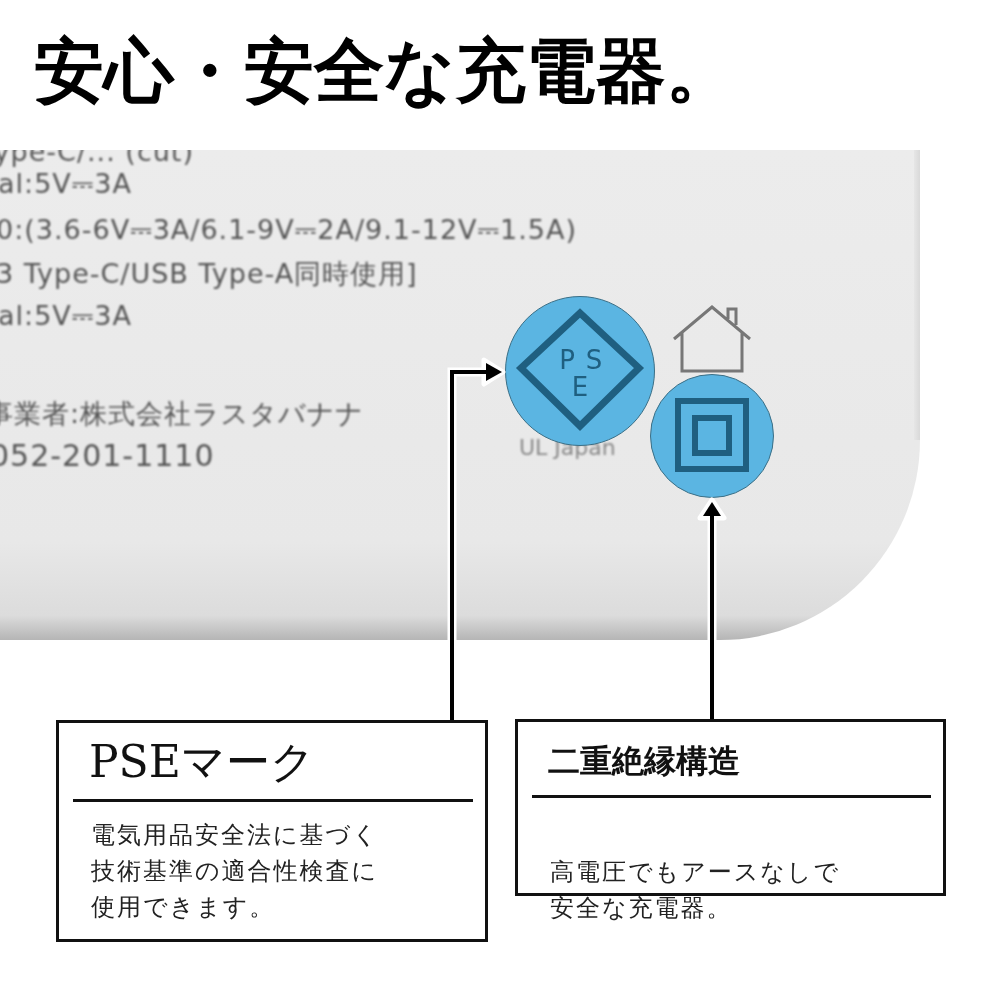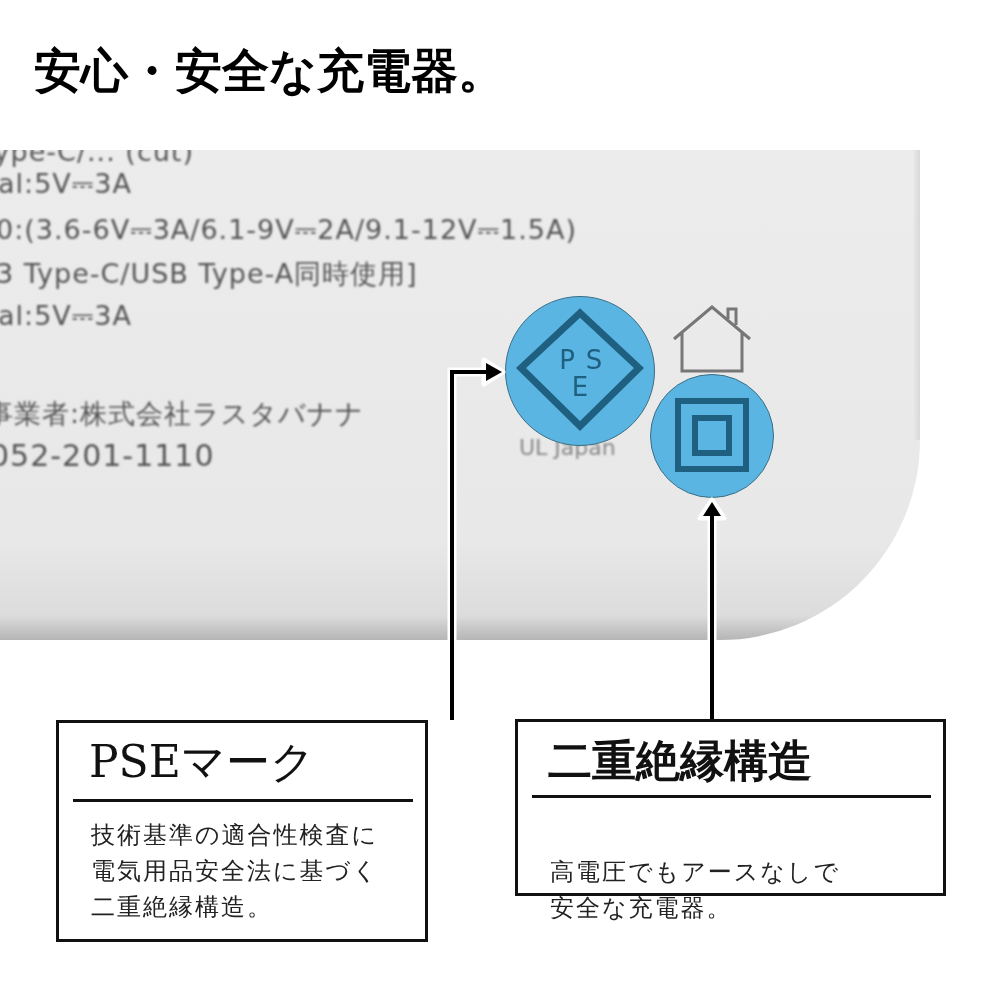--- a/index.html
+++ b/index.html
@@ -4,21 +4,21 @@
   <style>
     html, body { margin: 0; padding: 0; }
     body {
       width: 1000px; height: 1000px; position: relative; overflow: hidden;
       background: #ffffff;
       font-family: "DejaVu Sans", sans-serif;
     }
     .headline {
       position: absolute; left: 34px; top: 26px;
       font-family: "DejaVu Serif", serif;
-      font-weight: bold; font-size: 47px; line-height: 90px;
+      font-weight: bold; font-size: 70px; line-height: 90px;
       color: #000; letter-spacing: 0px; white-space: nowrap;
     }
     .device {
       position: absolute; left: -40px; top: 150px; width: 960px; height: 490px;
       background: linear-gradient(180deg, #ececec 0%, #e8e8e8 80%, #dcdcdc 95%, #b5b5b5 100%);
       border-bottom-right-radius: 200px;
       overflow: hidden;
     }
     .device::after {
       content: ""; position: absolute; right: 0; top: 0; width: 6px; height: 290px;
@@ -38,28 +38,28 @@
       position: absolute; border-radius: 50%;
       background: #5bb5e2; border: 1px solid #3b6f86;
       box-sizing: border-box;
     }
     .pse-circle { left: 505px; top: 296px; width: 150px; height: 150px; }
     .dbl-circle { left: 650px; top: 374px; width: 124px; height: 124px; }
     .house { position: absolute; left: 668px; top: 303px; width: 88px; height: 72px; filter: blur(0.6px); }
     .callout {
       position: absolute; background: #fff; border: 3px solid #111; box-sizing: border-box;
     }
-    .callout-1 { left: 56px; top: 720px; width: 372px; height: 222px; }
+    .callout-1 { left: 56px; top: 720px; width: 432px; height: 222px; }
     .callout-2 { left: 515px; top: 719px; width: 431px; height: 177px; }
     .callout-title {
       position: absolute; left: 30px; top: 6px; white-space: nowrap;
       font-family: "DejaVu Serif", serif; color: #111;
     }
     .callout-1 .callout-title { font-size: 44px; line-height: 66px; }
-    .callout-2 .callout-title { font-size: 44px; font-weight: bold; line-height: 66px; left: 30px; }
+    .callout-2 .callout-title { font-size: 32px; font-weight: bold; line-height: 66px; left: 30px; }
     .callout-divider { position: absolute; height: 3px; background: #111; }
     .callout-1 .callout-divider { left: 14px; right: 12px; top: 76px; }
     .callout-2 .callout-divider { left: 14px; right: 12px; top: 73px; }
     .callout-body {
       position: absolute; left: 32px; white-space: nowrap;
       font-family: "DejaVu Serif", serif; font-size: 24px; line-height: 36px; color: #222;
       letter-spacing: 2px;
     }
     .callout-1 .callout-body { top: 94px; }
     .callout-2 .callout-body { top: 88px; margin-top: 44px; }
@@ -116,23 +116,23 @@
     <polygon points="700,518 712,500 724,518" fill="#fff" stroke="#fff" stroke-width="5" stroke-linejoin="round"></polygon>
     <line x1="712" y1="719" x2="712" y2="514" stroke="#000" stroke-width="4"></line>
     <polygon points="703,516 712,502 721,516" fill="#000"></polygon>
   </g>
 </svg>
 
 <div class="callout callout-1">
   <div class="callout-title">PSEマーク</div>
   <div class="callout-divider"></div>
   <div class="callout-body">
+    <div>電気用品安全法に基づく</div>
     <div>技術基準の適合性検査に</div>
-    <div>電気用品安全法に基づく</div>
-    <div>二重絶縁構造。</div>
+    <div>使用できます。</div>
   </div>
 </div>
 
 <div class="callout callout-2">
   <div class="callout-title">二重絶縁構造</div>
   <div class="callout-divider"></div>
   <div class="callout-body">
     <div>高電圧でもアースなしで</div>
     <div>安全な充電器。</div>
   </div>

